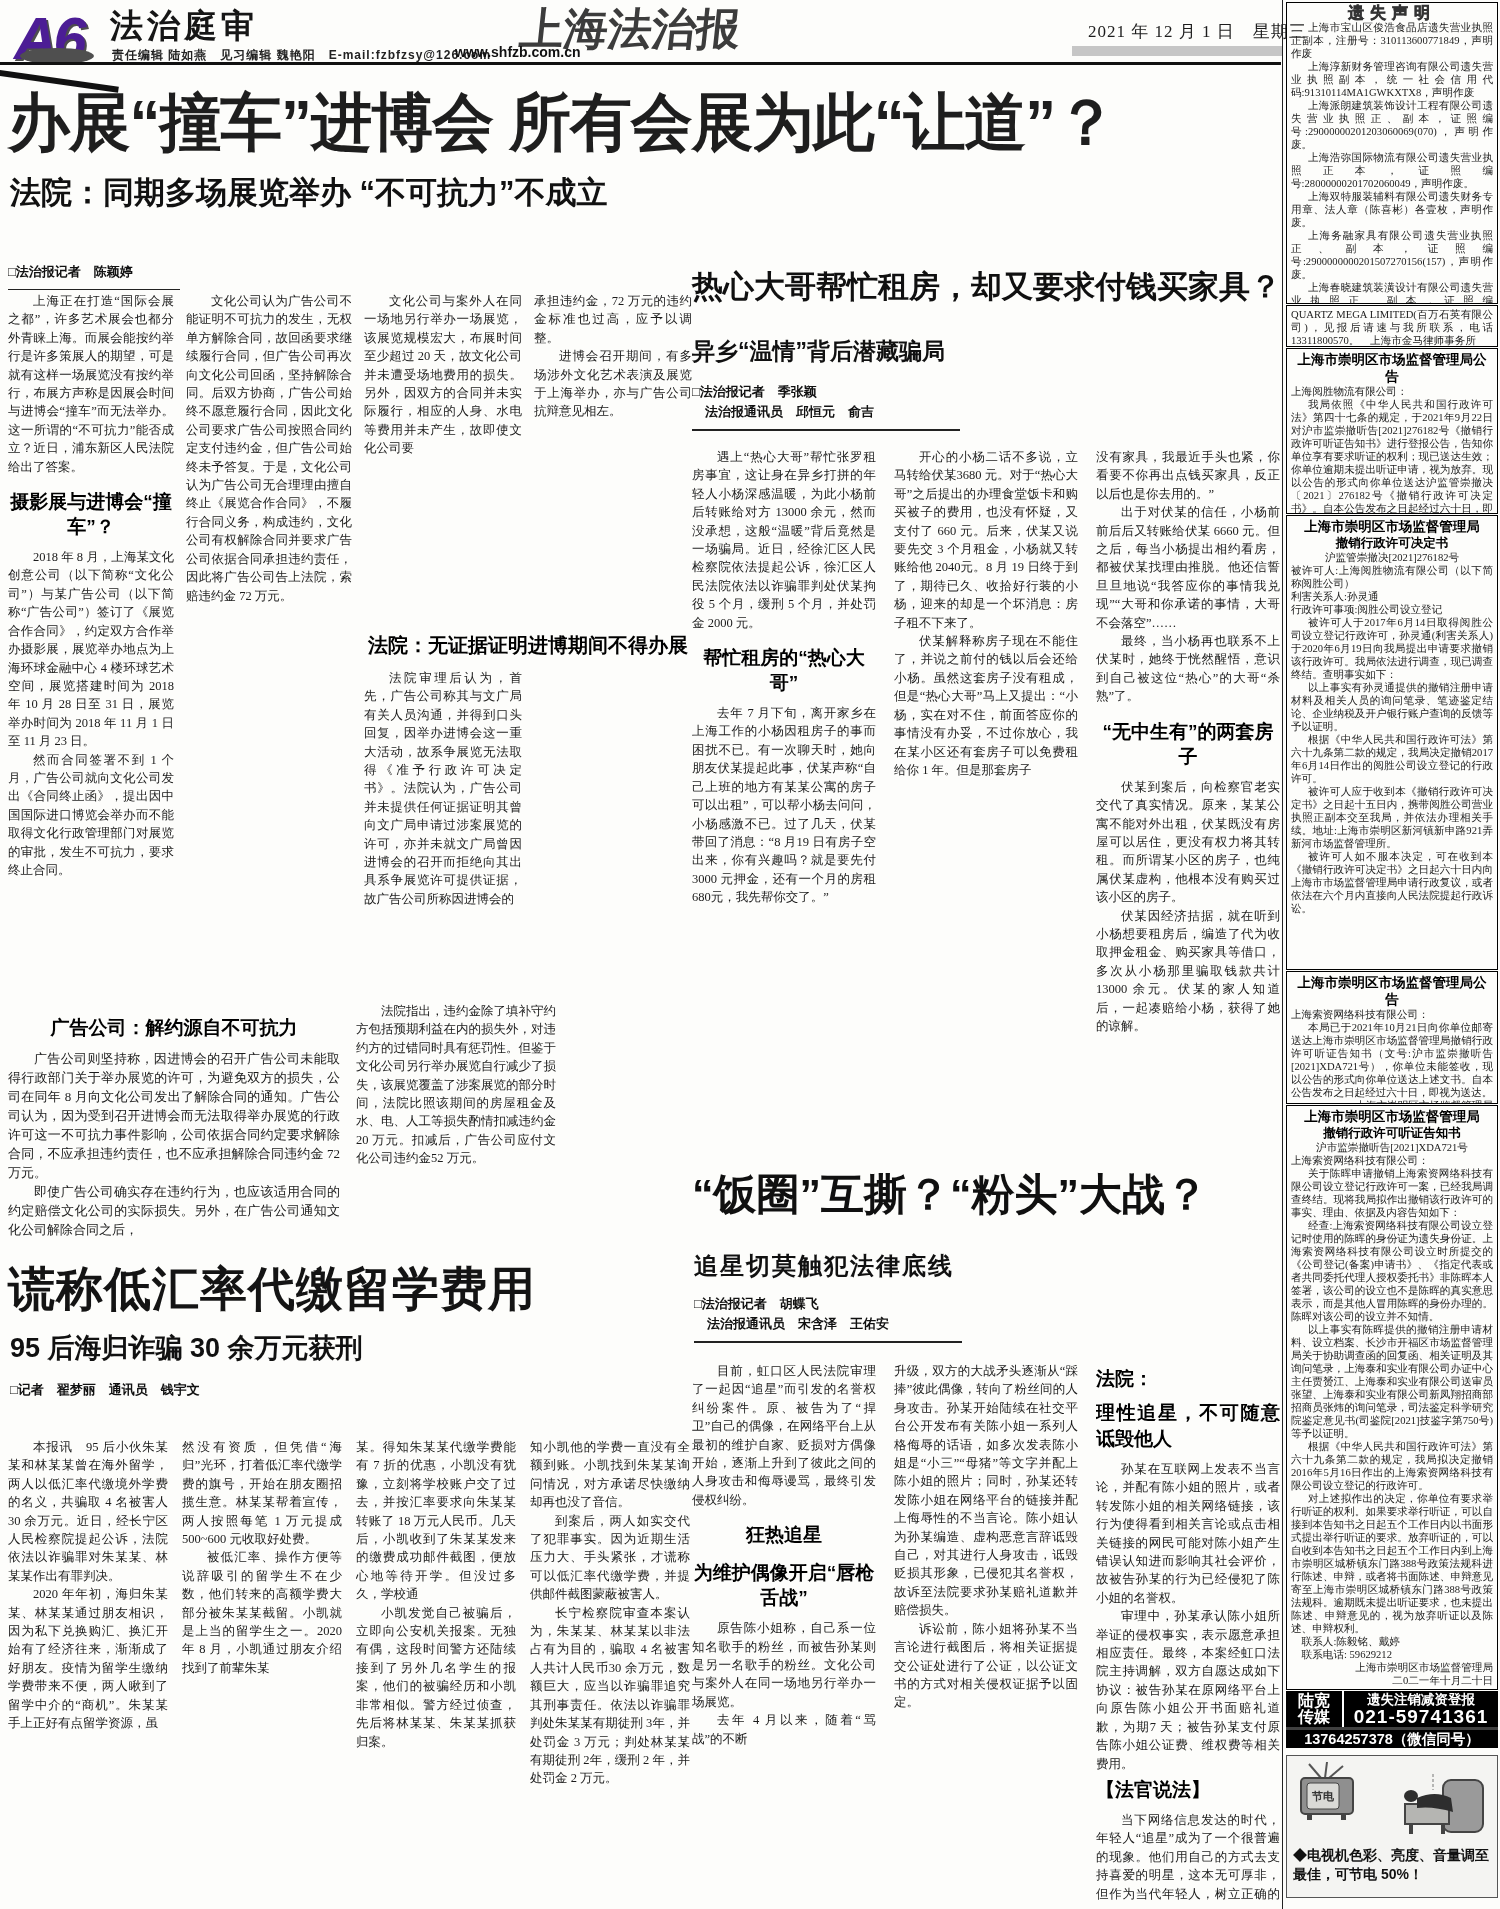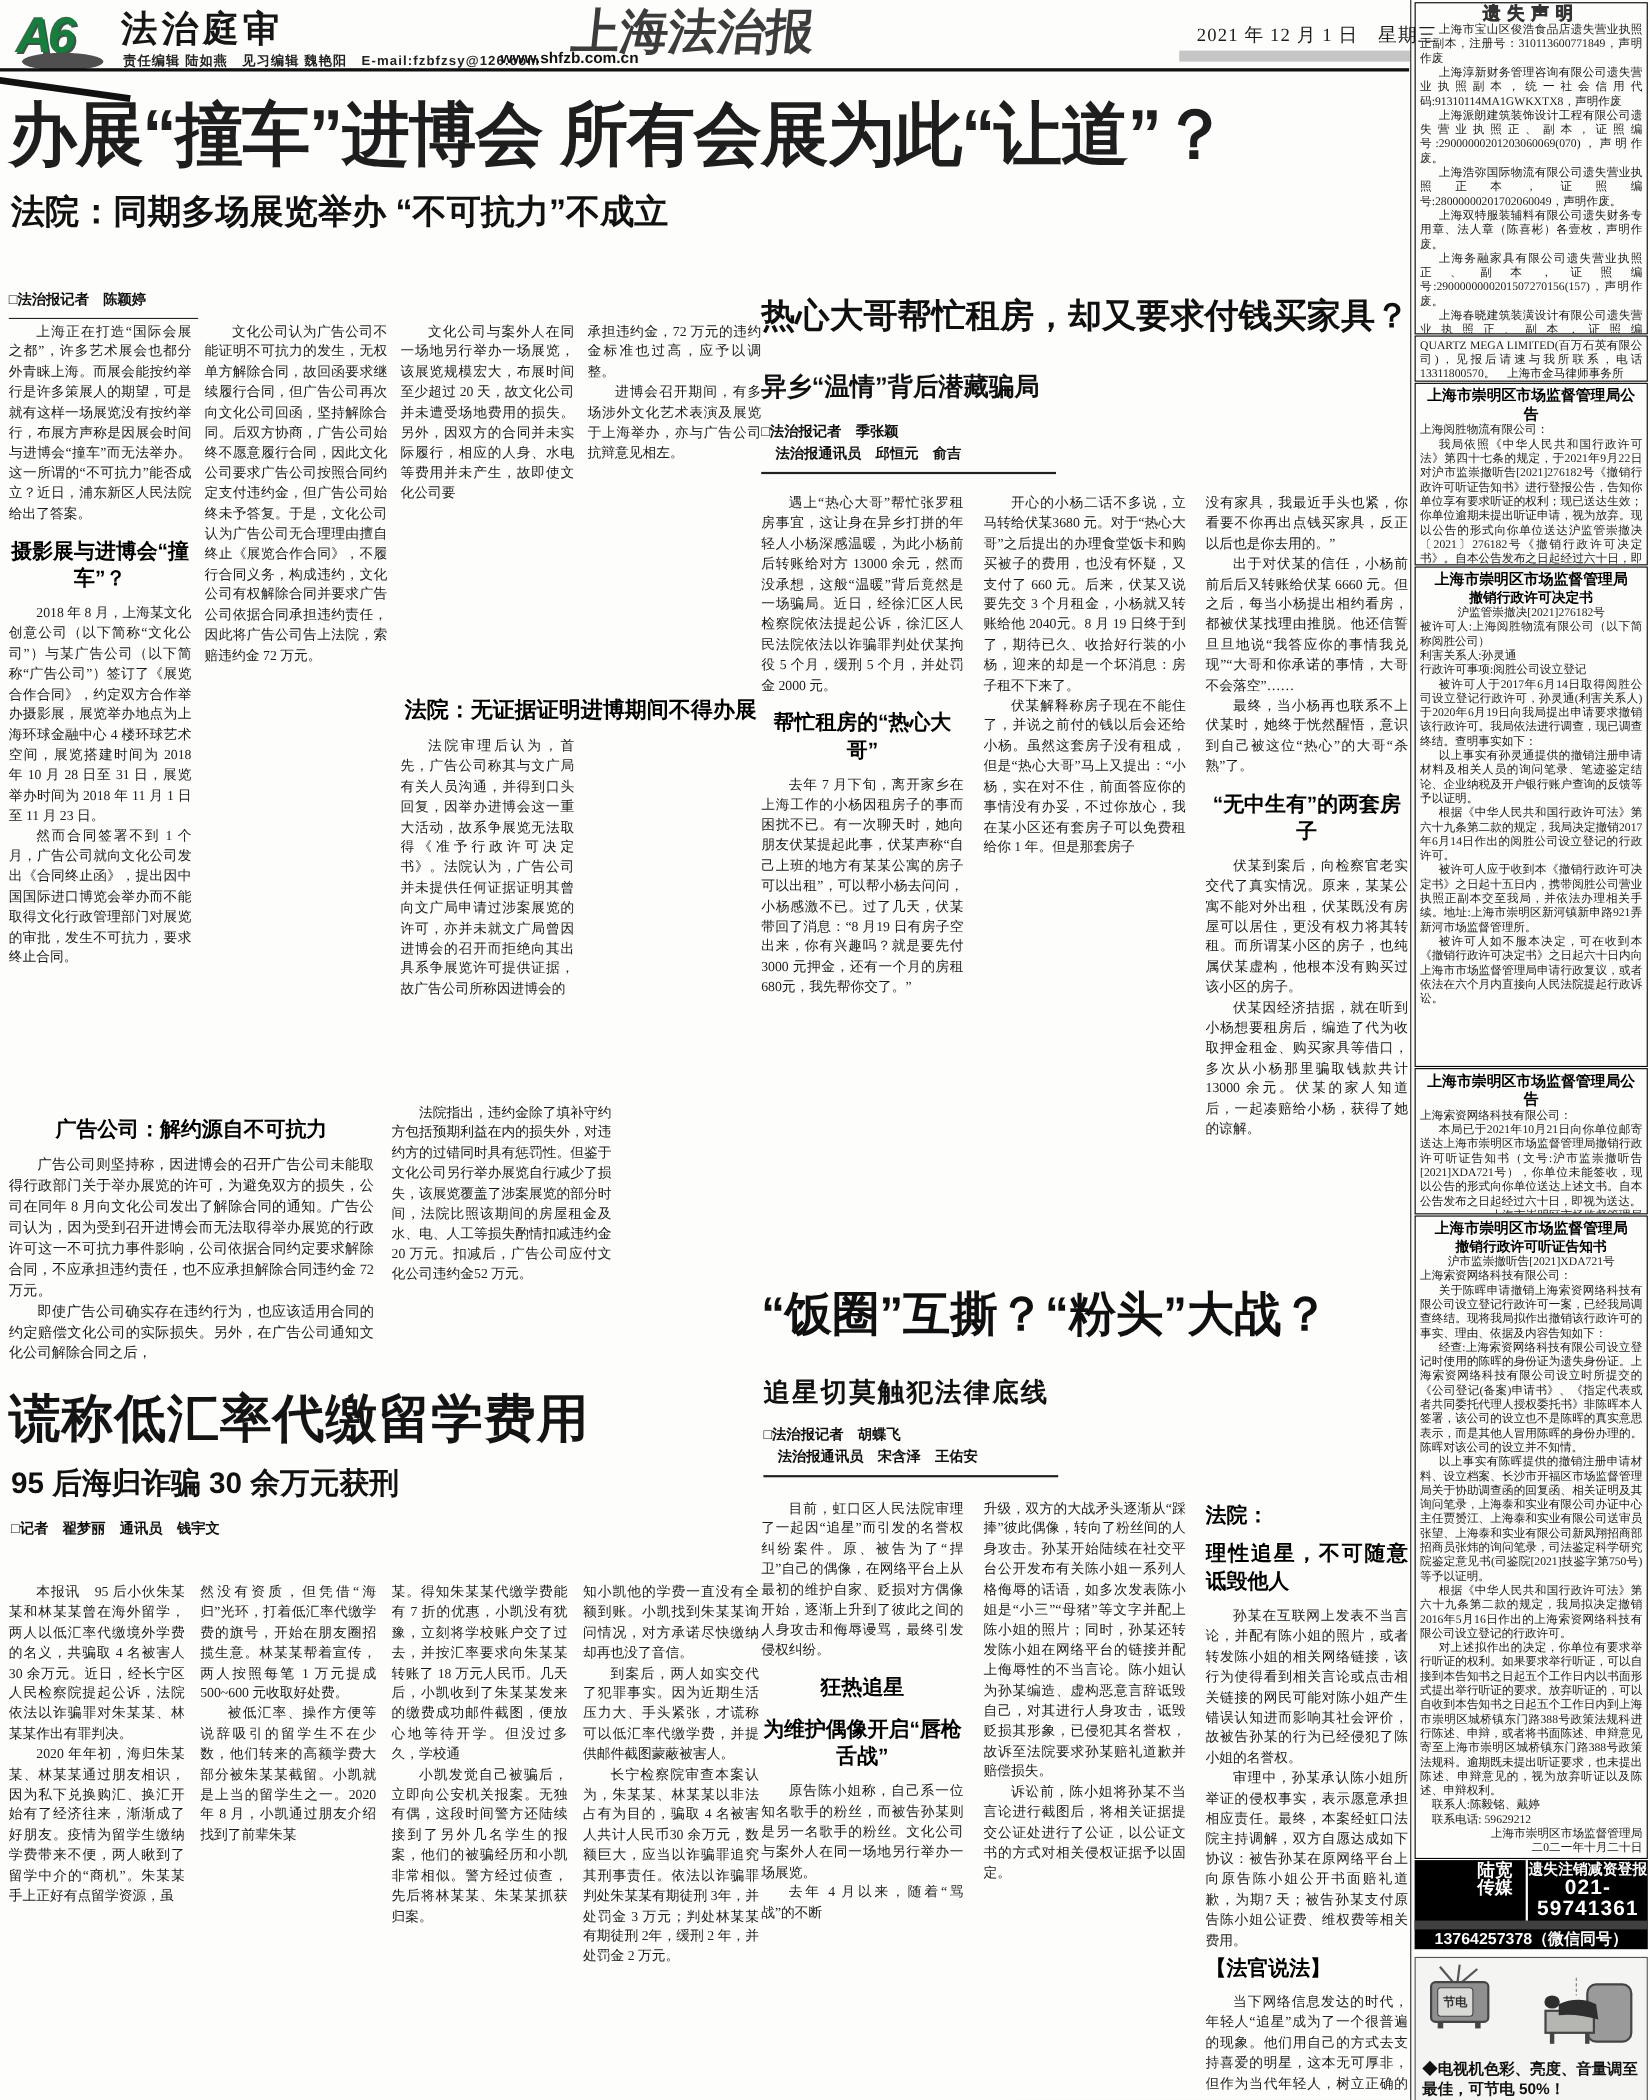--- a/index.html
+++ b/index.html
@@ -7,21 +7,21 @@
     position:relative; width:1500px; height:1909px; margin:0 auto;
     background:#fdfdfb; color:#1b1b1b; overflow:hidden;
     font-family:"Liberation Serif", serif;
   }
   .abs { position:absolute; }
 
   
   #hdr-rule { left:0; top:62px; width:1281px; height:3px; background:#111; }
   #corner-swoosh { left:0; top:70px; width:120px; height:6px; background:#111; transform:rotate(8deg); transform-origin:left top; }
   #a6-badge { left:14px; top:4px; width:110px; height:60px; }
-  #a6-text { font-family:"Liberation Sans",sans-serif; font-weight:900; font-style:italic; font-size:46px; color:#15803d; text-shadow:2px 2px 0 #4d4d4d; letter-spacing:-4px; }
+  #a6-text { font-family:"Liberation Sans",sans-serif; font-weight:900; font-style:italic; font-size:60px; color:#4c1d95; text-shadow:2px 2px 0 #4d4d4d; letter-spacing:-4px; }
   #a6-shadow { position:absolute; left:6px; top:44px; width:74px; height:16px; background:#4f4f4f; border-radius:50%; }
   #section-name { left:110px; top:4px; font-family:"Liberation Sans",sans-serif; font-weight:900; font-size:33px; color:#161616; letter-spacing:4px; }
   #editors-line { left:112px; top:47px; font-family:"Liberation Sans",sans-serif; font-size:12px; font-weight:700; color:#222; letter-spacing:1px; }
   #masthead { left:455px; top:0px; width:350px; text-align:center; font-family:"Liberation Serif",serif; font-weight:900; font-size:44px; color:#3c3c3c; transform:skewX(-6deg); }
   #website { left:455px; top:44px; font-family:"Liberation Sans",sans-serif; font-weight:700; font-size:14px; color:#111; }
   #hdr-date { left:1088px; top:20px; font-size:17px; color:#1c1c1c; letter-spacing:1px; }
   #hdr-graybar { left:1072px; top:46px; width:210px; height:10px; background:#c6c6c6; }
 
   
   #main-headline { left:8px; top:80px; width:1270px; font-family:"Liberation Sans",sans-serif; font-weight:900; font-size:63px; letter-spacing:-1px; color:#1e1e1e; white-space:nowrap; transform:scaleX(0.98); transform-origin:left; }
@@ -82,21 +82,21 @@
   .sb-box .seg-t2 { font-family:"Liberation Sans",sans-serif; font-weight:700; text-align:center; text-indent:0; font-size:12.5px; line-height:16px; color:#000; }
   #sb-lost-title { font-family:"Liberation Sans",sans-serif; font-weight:900; text-align:center; font-size:16px; letter-spacing:6px; color:#6b6b6b; -webkit-text-stroke:0.6px #333; margin:1px 0 2px; }
   #sb-lost { height:302px; }
   #sb-quartz { height:42px; }
   #sb-notice1 { height:166px; }
   #sb-decision { height:455px; }
   #sb-notice2 { height:133px; }
   #sb-hearing { height:585px; }
 
   #sb-contact { background:#000; color:#fff; margin-bottom:7px; }
-  #contact-row1 { display:flex; align-items:stretch; border-bottom:8px solid #404040;padding-left:45px; }
+  #contact-row1 { display:flex; align-items:stretch; border-bottom:3px solid #404040; }
   #contact-brand { width:56px; border-right:2px solid #fff; text-align:center; font-family:"Liberation Sans",sans-serif; font-weight:900; font-size:16px; line-height:16px; padding:2px 0; }
   #contact-right { flex:1; text-align:center; padding:1px 0; }
   #contact-service { font-family:"Liberation Sans",sans-serif; font-weight:700; font-size:13.5px; line-height:15px; }
   #contact-phone { font-family:"Liberation Sans",sans-serif; font-weight:900; font-size:19px; line-height:19px; letter-spacing:1px; }
   #contact-row2 { text-align:center; font-family:"Liberation Sans",sans-serif; font-weight:900; font-size:14.5px; line-height:18px; }
 
   #sb-tvad { border:1px solid #555; background:#f4f4f2; height:143px; padding:4px 6px; box-sizing:border-box; }
   #tv-ad-text { font-family:"Liberation Sans",sans-serif; font-weight:700; font-size:14px; line-height:19px; color:#111; margin-top:2px; }
 </style>
 </head>

